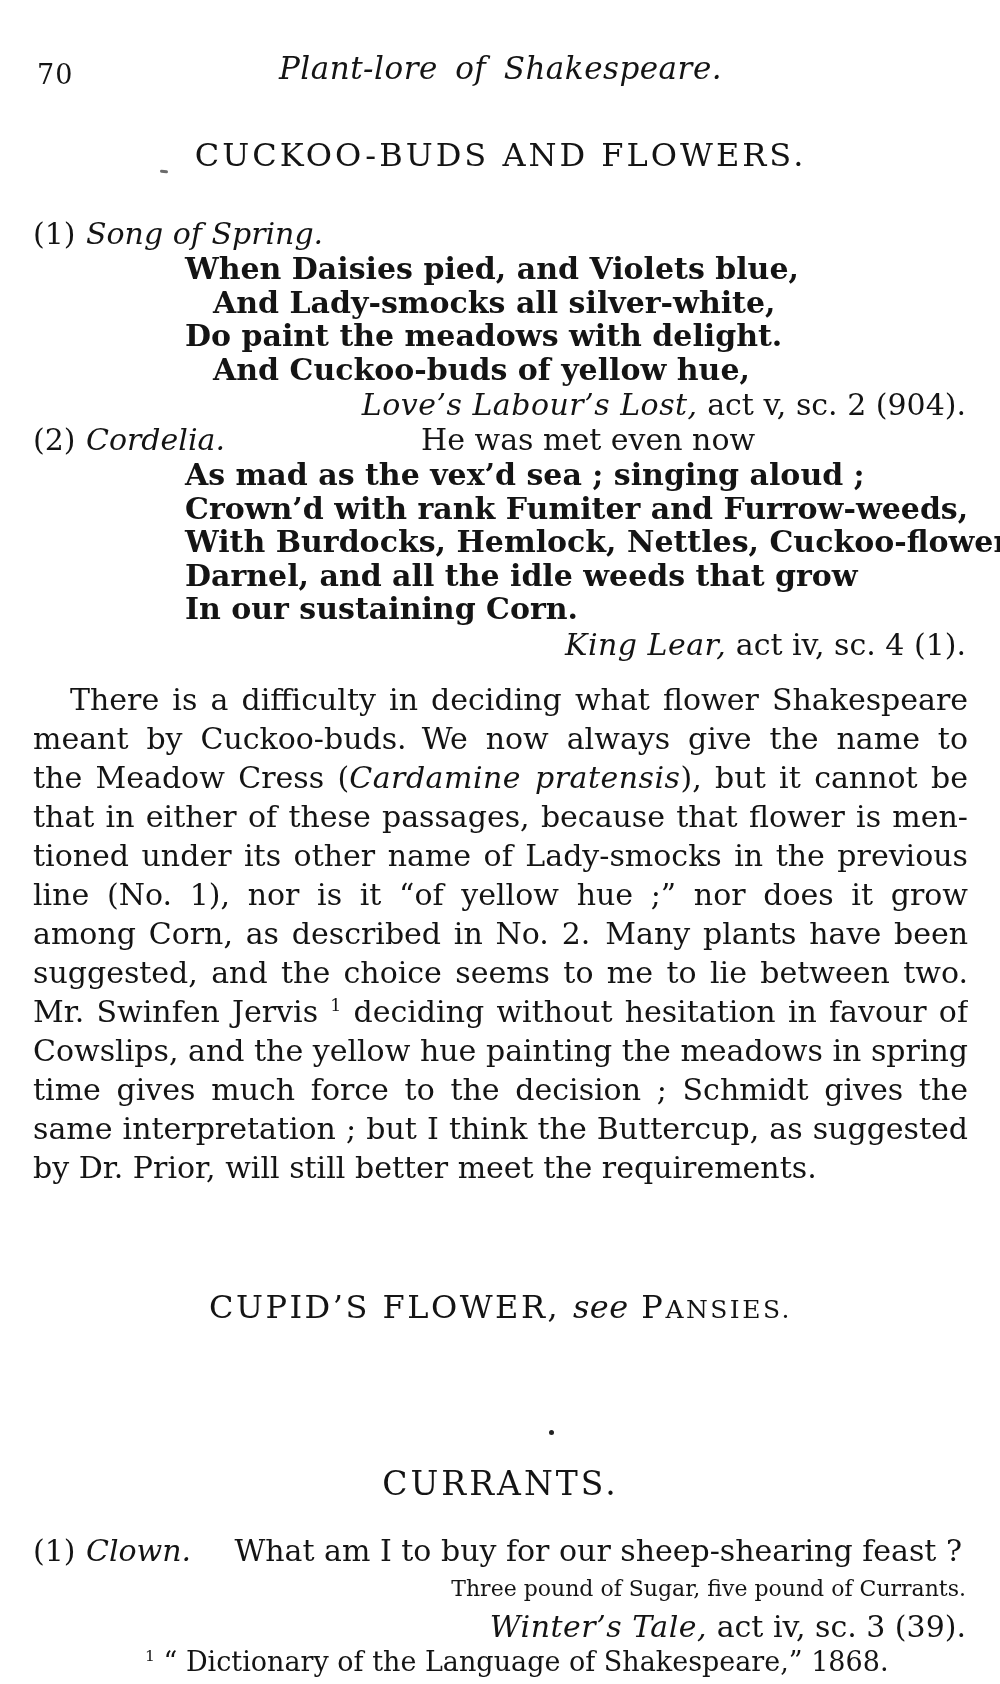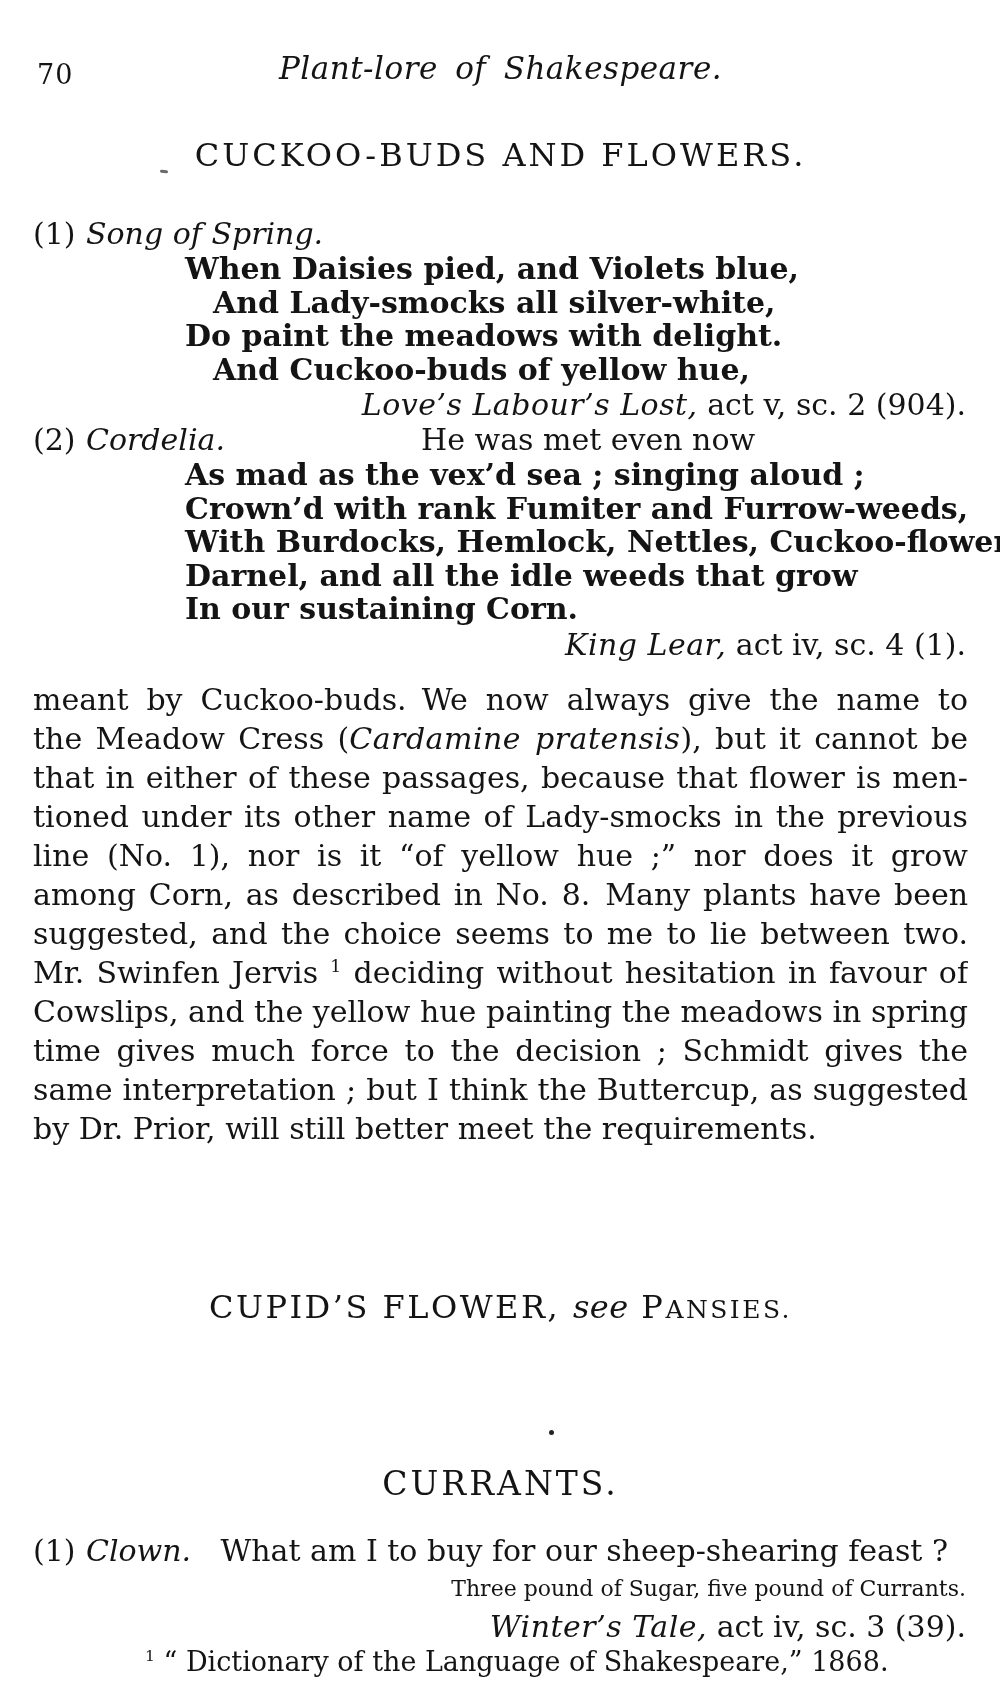--- a/index.html
+++ b/index.html
@@ -28,21 +28,21 @@
   .i{font-style:italic;letter-spacing:.5px;}
 
   
   #q1{top:188px;}
   #q2{top:394px;}
   #q3{top:1504px;}
   .qrow{position:relative;height:36px;line-height:36px;font-size:30px;white-space:nowrap;}
   .qnum{display:inline-block;width:53px;}
   .qspk{font-style:italic;}
   .qopen{position:absolute;left:388px;top:0;}
-  .qopen-r{position:absolute;right:20px;top:0;}
+  .qopen-r{position:absolute;right:6px;top:0;}
   .poem{font-size:30px;line-height:33.5px;font-weight:bold;}
   .poem .poem-line{margin-left:152px;white-space:nowrap;}
   #q1 .poem .poem-line:nth-child(even){margin-left:180px;}
   .cite{font-size:30px;height:37px;line-height:37px;text-align:right;padding-right:2px;white-space:nowrap;}
   .r2{font-size:22px;height:38px;line-height:38px;text-align:right;padding-right:2px;white-space:nowrap;}
   #q3 .qrow{height:38px;line-height:38px;}
   #q3 .cite{height:38px;line-height:38px;}
 
   
   #para{top:652px;font-size:30px;}
@@ -100,26 +100,27 @@
         <div class="poem-line">With Burdocks, Hemlock, Nettles, Cuckoo-flowers,</div>
         <div class="poem-line">Darnel, and all the idle weeds that grow</div>
         <div class="poem-line">In our sustaining Corn.</div>
       </div>
     <div class="cite">
       <span class="i">King Lear,</span><span> act iv, sc. 4 (1).</span>
     </div>
   </div>
 
   <div class="col" id="para">
+      <div class="jline first"><span>There is a difficulty in deciding what flower Shakespeare</span></div>
       <div class="jline"><span>meant by Cuckoo-buds. We now always give the name to</span></div>
       <div class="jline"><span>the Meadow Cress (</span><span class="i">Cardamine pratensis</span><span>), but it cannot be</span></div>
       <div class="jline"><span>that in either of these passages, because that flower is men-</span></div>
       <div class="jline"><span>tioned under its other name of Lady-smocks in the previous</span></div>
       <div class="jline"><span>line (No. 1), nor is it “of yellow hue ;” nor does it grow</span></div>
-      <div class="jline"><span>among Corn, as described in No. 8. Many plants have been</span></div>
+      <div class="jline"><span>among Corn, as described in No. 2. Many plants have been</span></div>
       <div class="jline"><span>suggested, and the choice seems to me to lie between two.</span></div>
       <div class="jline"><span>Mr. Swinfen Jervis </span><sup>1</sup><span> deciding without hesitation in favour of</span></div>
       <div class="jline"><span>Cowslips, and the yellow hue painting the meadows in spring</span></div>
       <div class="jline"><span>time gives much force to the decision ; Schmidt gives the</span></div>
       <div class="jline"><span>same interpretation ; but I think the Buttercup, as suggested</span></div>
       <div class="jline last"><span>by Dr. Prior, will still better meet the requirements.</span></div>
     </div>
 
   <div class="col shead" id="h-cupid"><span>CUPID’S FLOWER, </span><span class="i">see</span><span> P</span><span class="sc">ANSIES.</span></div>
 

